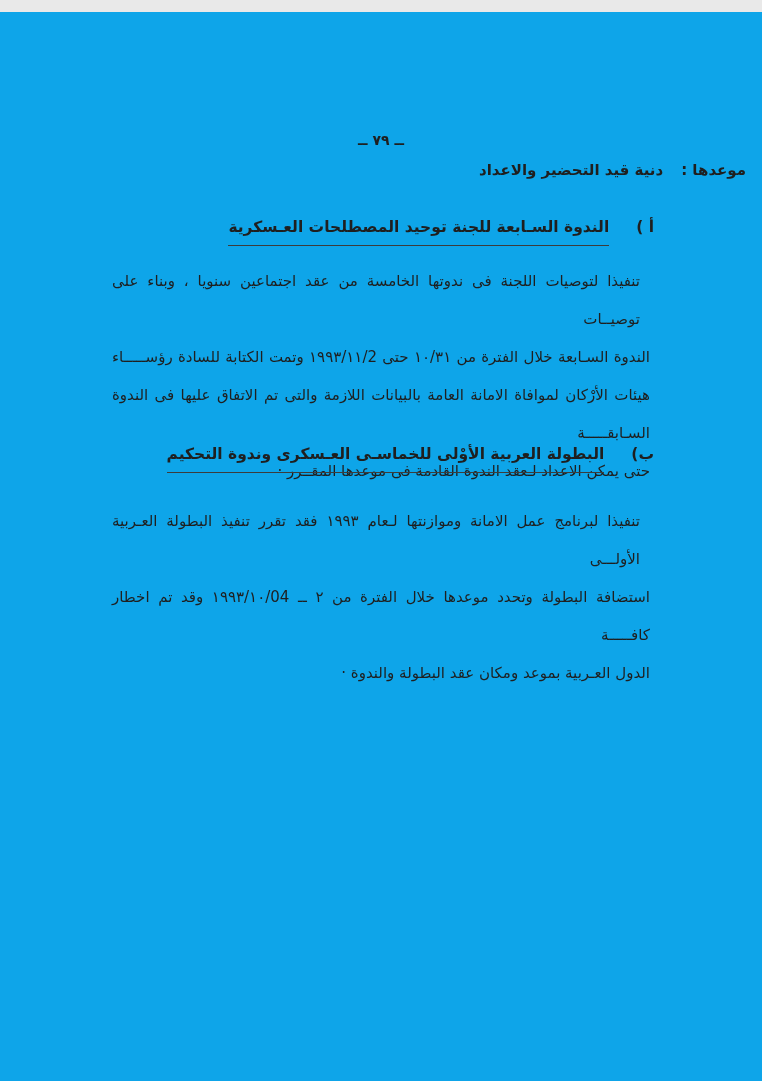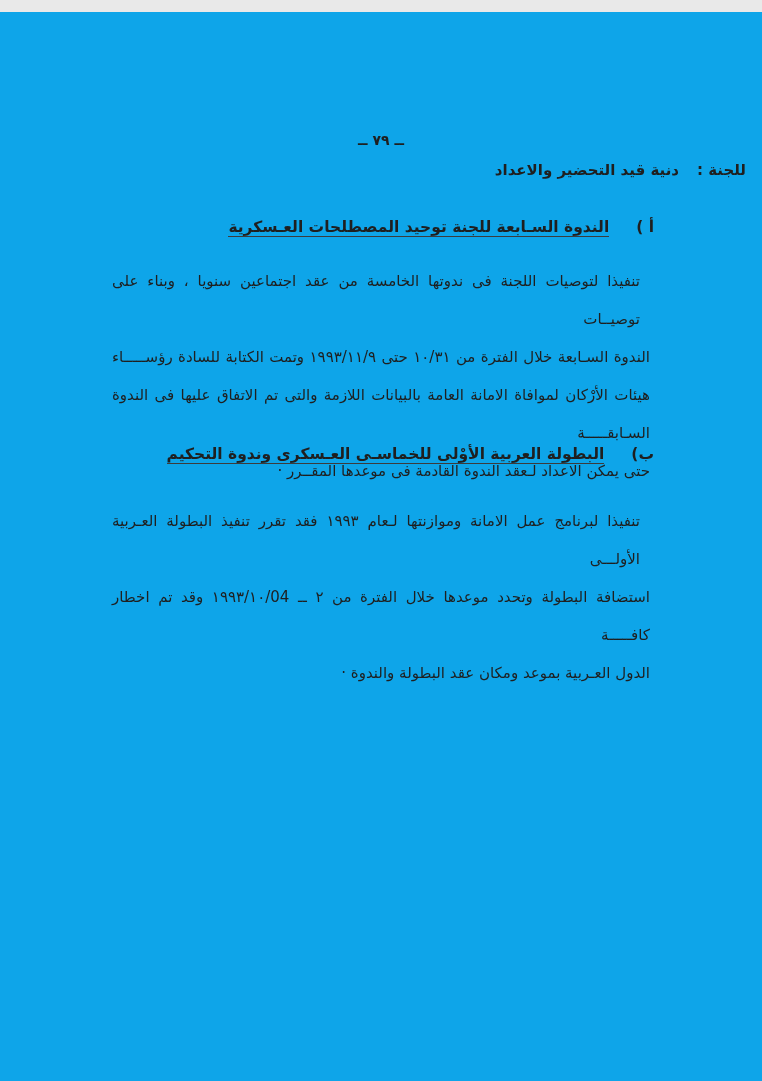--- a/index.html
+++ b/index.html
@@ -46,21 +46,21 @@
     font-weight: bold;
     white-space: nowrap;
   }
   .section-heading .marker {
     display: inline-block;
     vertical-align: top;
   }
   .section-heading .heading-text {
     display: inline-block;
     margin-right: 27px;
-    padding-bottom: 0;
+    padding-bottom: 9px;
     border-bottom: 1.5px solid #3c3c3c;
   }
   .paragraph {
     position: absolute;
     right: 112px;
     width: 538px;
     direction: rtl;
     font-size: 15px;
     line-height: 38px;
   }
@@ -80,30 +80,30 @@
   #paragraph-b { top: 490px; }
 </style>
 </head>
 <body>
 
 <div id="page">
 
   <div class="page-number">ــ ٧٩ ــ</div>
 
   <div class="doc-header">
-    <span class="hdr-label">للجنة :</span><span class="hdr-title">دنية قيد التحضير والاعداد</span>
+    <span class="hdr-label">موعدها :</span><span class="hdr-title">دنية قيد التحضير والاعداد</span>
   </div>
 
   <div id="section-a-heading" class="section-heading">
     <span class="marker">أ )</span><span class="heading-text">الندوة السـابعة للجنة توحيد المصطلحات العـسكرية</span>
   </div>
 
   <div id="paragraph-a" class="paragraph">
       <div class="body-line first">تنفيذا لتوصيات اللجنة فى ندوتها الخامسة من عقد اجتماعين سنويا ،  وبناء على توصيــات</div>
-      <div class="body-line">الندوة السـابعة خلال الفترة من ١٠/٣١ حتى ١٩٩٣/١١/٩ وتمت الكتابة للسادة رؤســـــاء</div>
+      <div class="body-line">الندوة السـابعة خلال الفترة من ١٠/٣١ حتى ١٩٩٣/١١/2 وتمت الكتابة للسادة رؤســـــاء</div>
       <div class="body-line">هيئات الأرْكان لموافاة الامانة العامة بالبيانات اللازمة والتى تم الاتفاق عليها فى الندوة السـابقـــــة</div>
       <div class="body-line last">حتى يمكن الاعداد لـعقد الندوة القادمة فى موعدها المقــرر ·</div>
     </div>
 
   <div id="section-b-heading" class="section-heading">
     <span class="marker">ب)</span><span class="heading-text">البطولة العربية الأوْلى للخماسـى العـسكرى وندوة التحكيم</span>
   </div>
 
   <div id="paragraph-b" class="paragraph">
       <div class="body-line first">تنفيذا لبرنامج عمل الامانة وموازنتها لـعام ١٩٩٣ فقد تقرر تنفيذ البطولة العـربية الأولـــى</div>

